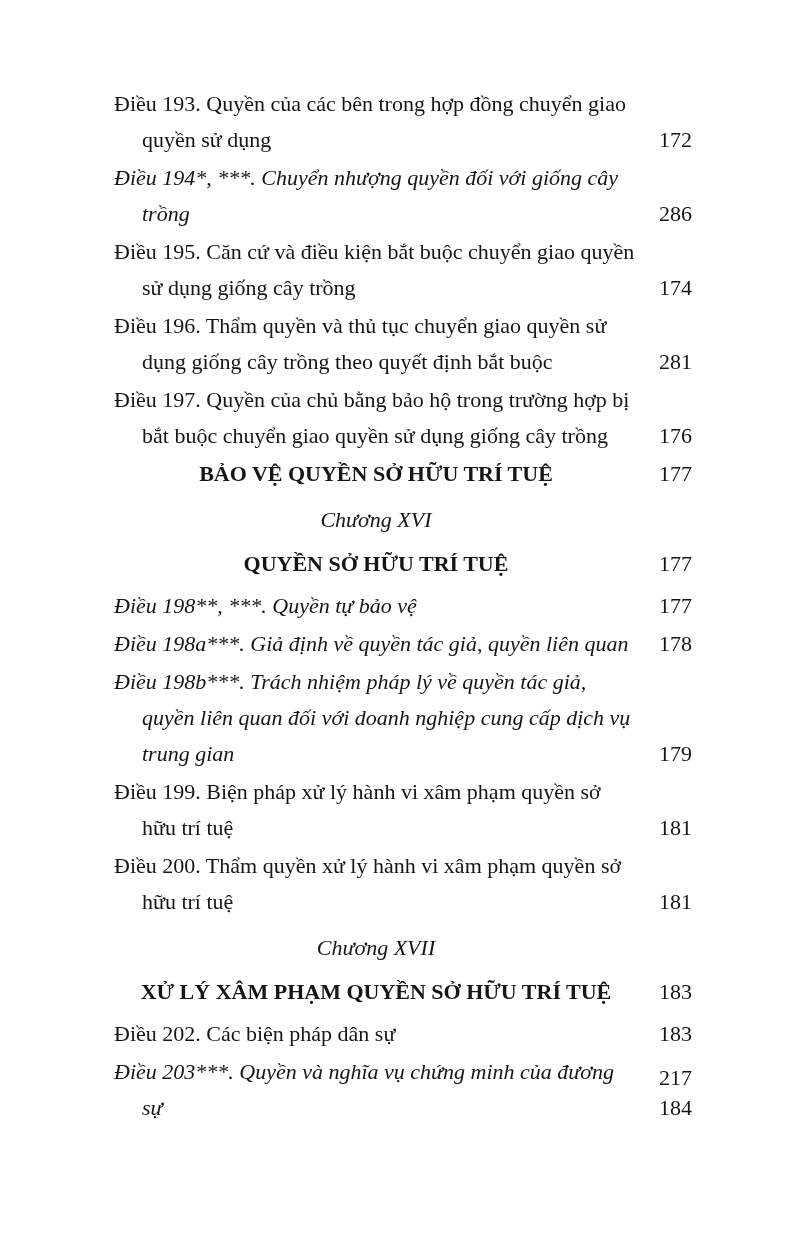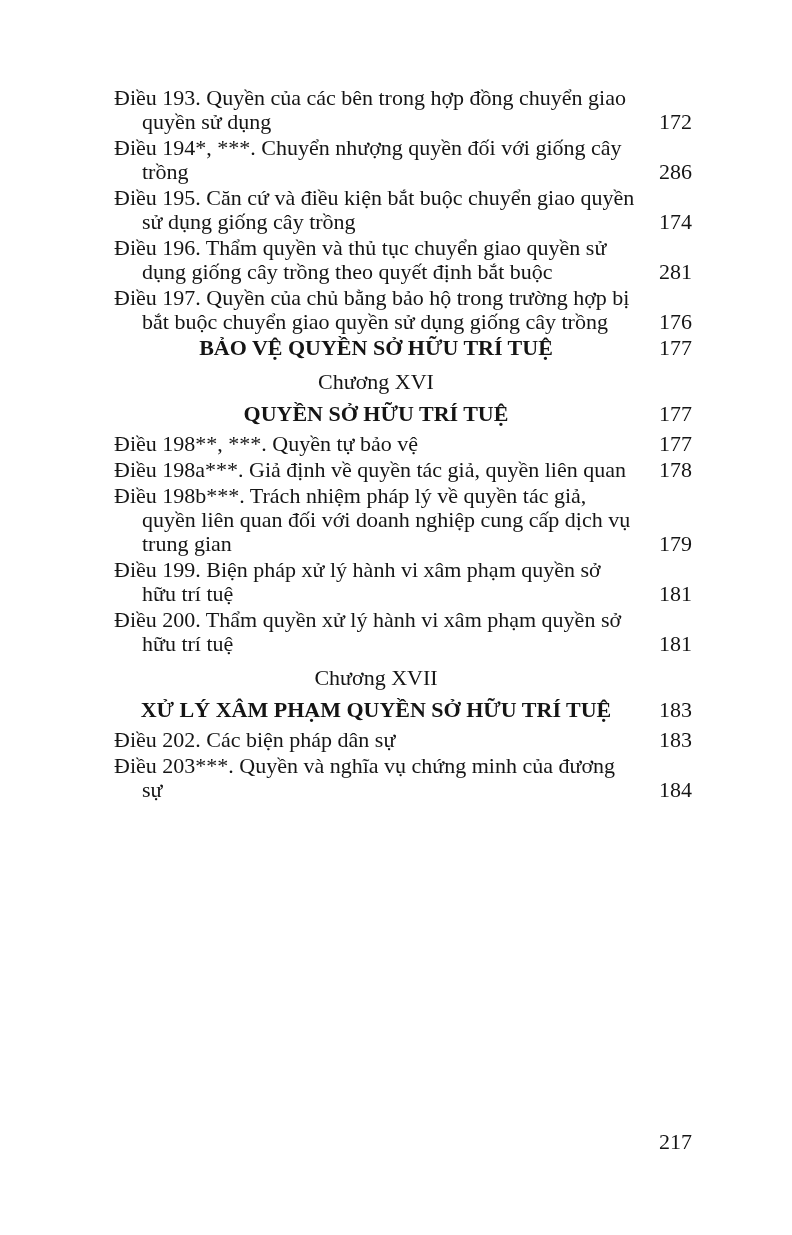--- a/index.html
+++ b/index.html
@@ -19,52 +19,53 @@
     box-sizing: border-box;
     width: 792px;
     height: 1235px;
     padding: 86px 100px 0 114px;
     position: relative;
   }
   .row {
     display: flex;
     align-items: flex-end;
     font-size: 22px;
-    line-height: 24px;
+    line-height: 36px;
     margin-bottom: 2px;
   }
   .txt {
     flex: 1;
     padding-left: 28px;
     text-indent: -28px;
     padding-right: 6px;
   }
   .pg {
     width: 48px;
     flex-shrink: 0;
     text-align: right;
     white-space: nowrap;
   }
   .alt {
+    font-style: italic;
   }
   .ctr {
     text-align: center;
     text-indent: 0;
     padding-left: 0;
   }
   .bold {
     font-weight: bold;
   }
   .part-label { margin-top: 18px; margin-bottom: 8px; }
   .part-title { margin-bottom: 6px; }
   .chapter-label { margin-top: 10px; margin-bottom: 8px; }
   .chapter-title { margin-bottom: 6px; }
   .footer-pg {
     position: absolute;
-    top: 1128px;
+    top: 1064px;
     right: 100px;
     font-size: 22px;
     line-height: 28px;
   }
 </style>
 </head>
 <body>
 
 <div class="page">
 

